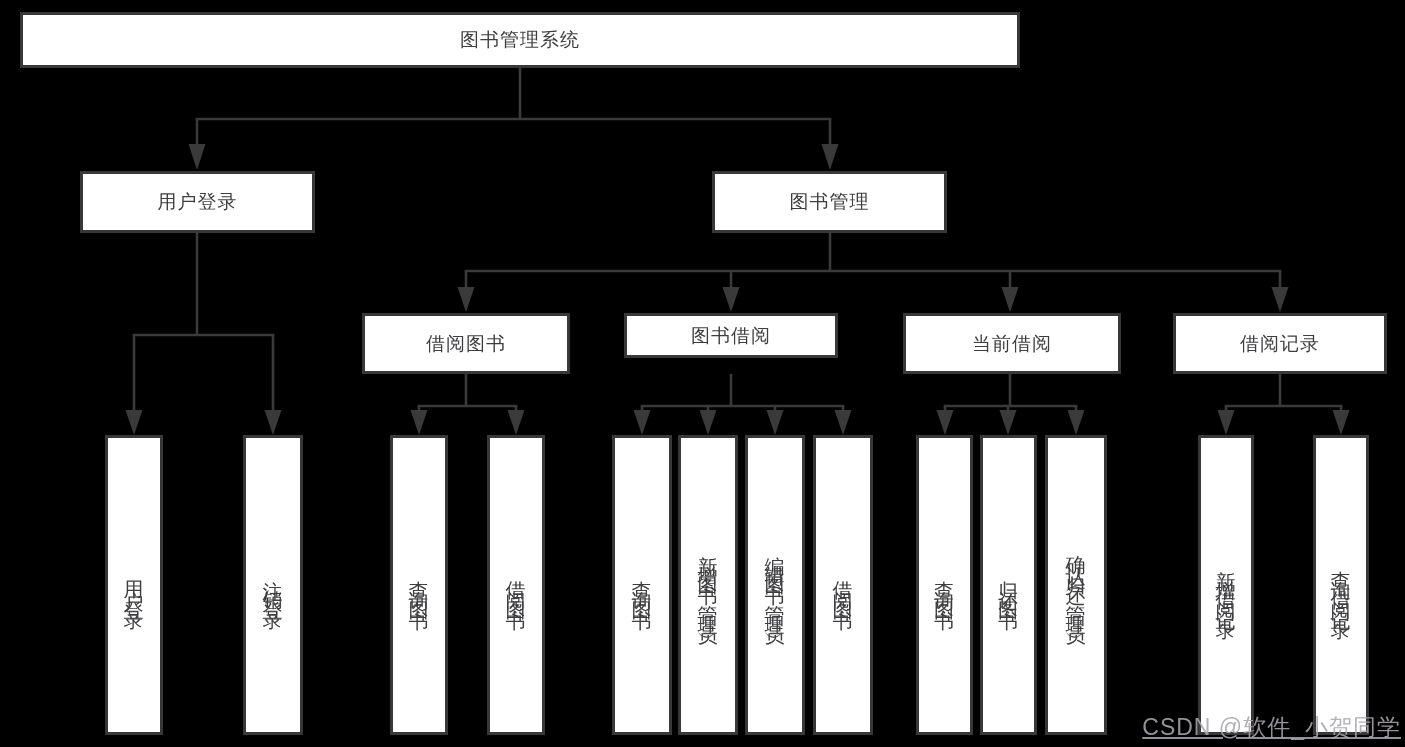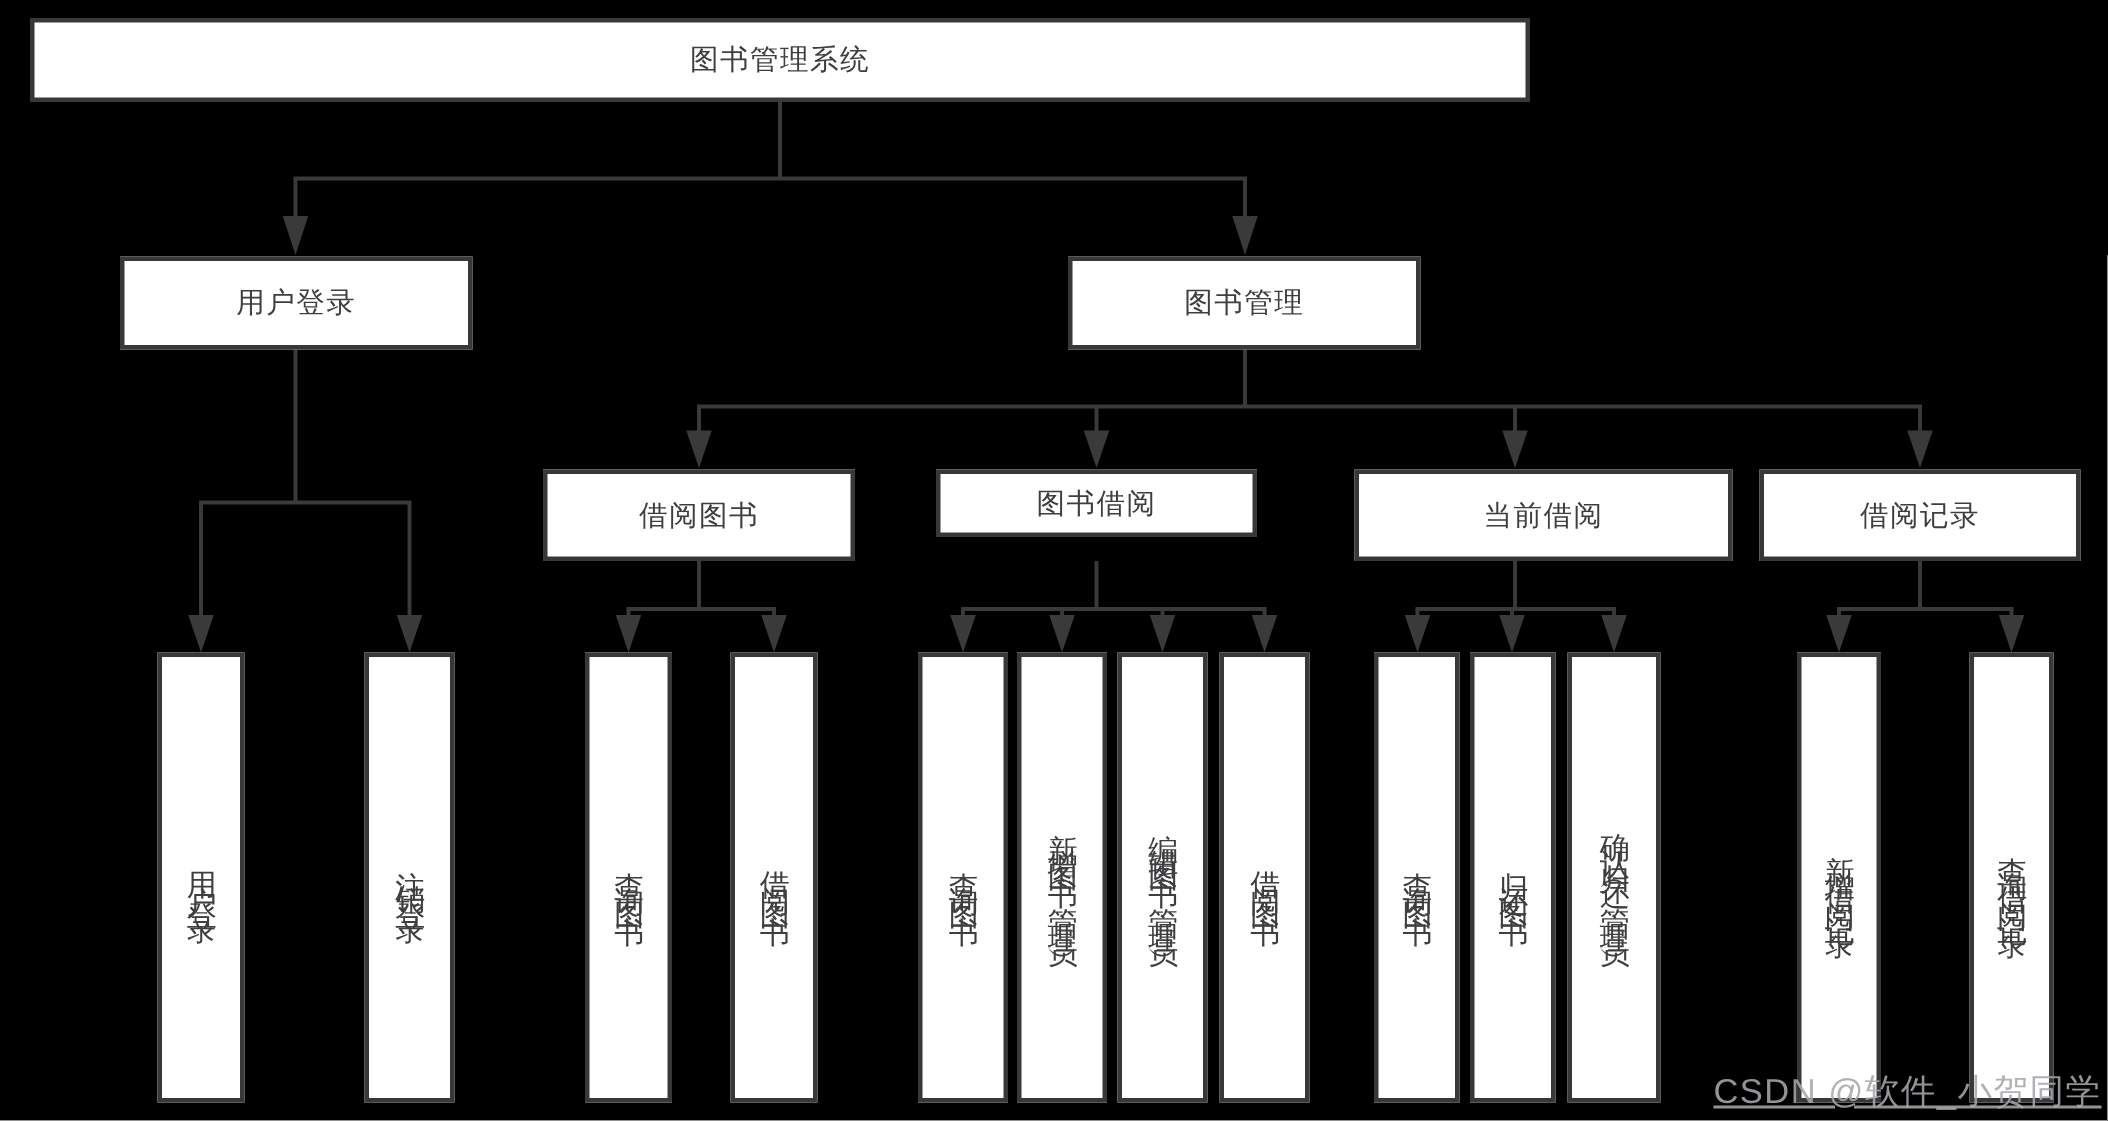--- a/index.html
+++ b/index.html
@@ -134,21 +134,21 @@
   <div class="box" style="left:712px; top:171px; width:235px; height:62px;">
     <span>图书管理</span>
   </div>
 
   <div class="box" style="left:362px; top:313px; width:208px; height:61px;">
     <span>借阅图书</span>
   </div>
   <div class="box" style="left:624px; top:313px; width:214px; height:45px;">
     <span>图书借阅</span>
   </div>
-  <div class="box" style="left:903px; top:313px; width:252px; height:61px;">
+  <div class="box" style="left:903px; top:313px; width:218px; height:61px;">
     <span>当前借阅</span>
   </div>
   <div class="box" style="left:1173px; top:313px; width:214px; height:61px;">
     <span>借阅记录</span>
   </div>
 
   <div class="box vert" style="left:105px; top:435px; width:58px; height:300px;">
     <span>用户登录</span>
   </div>
   <div class="box vert" style="left:243px; top:435px; width:60px; height:300px;">

